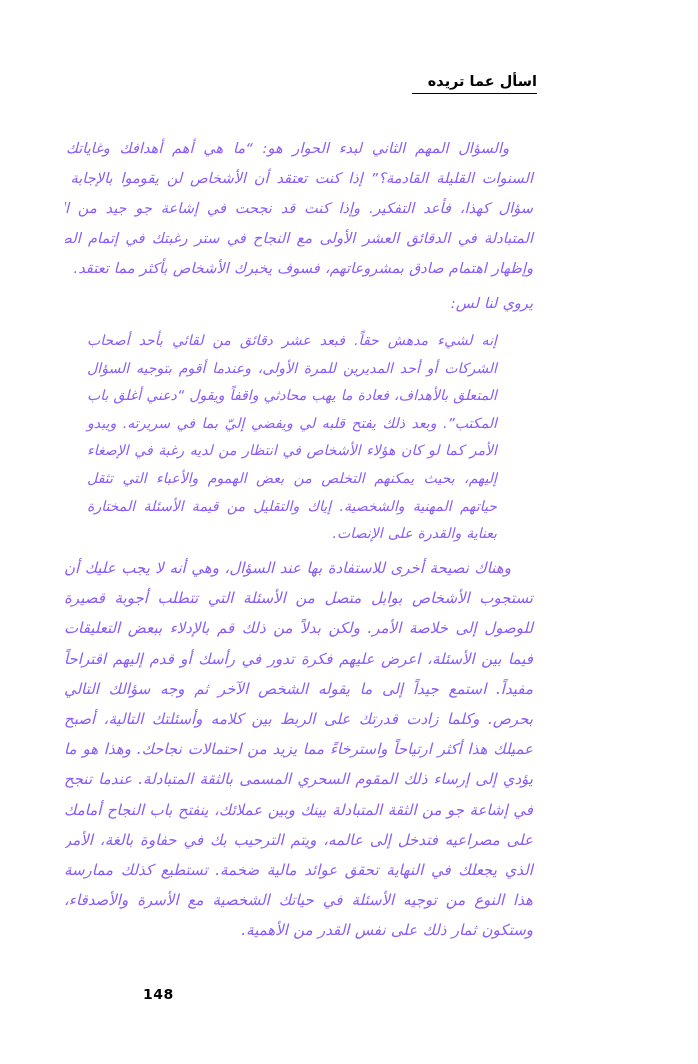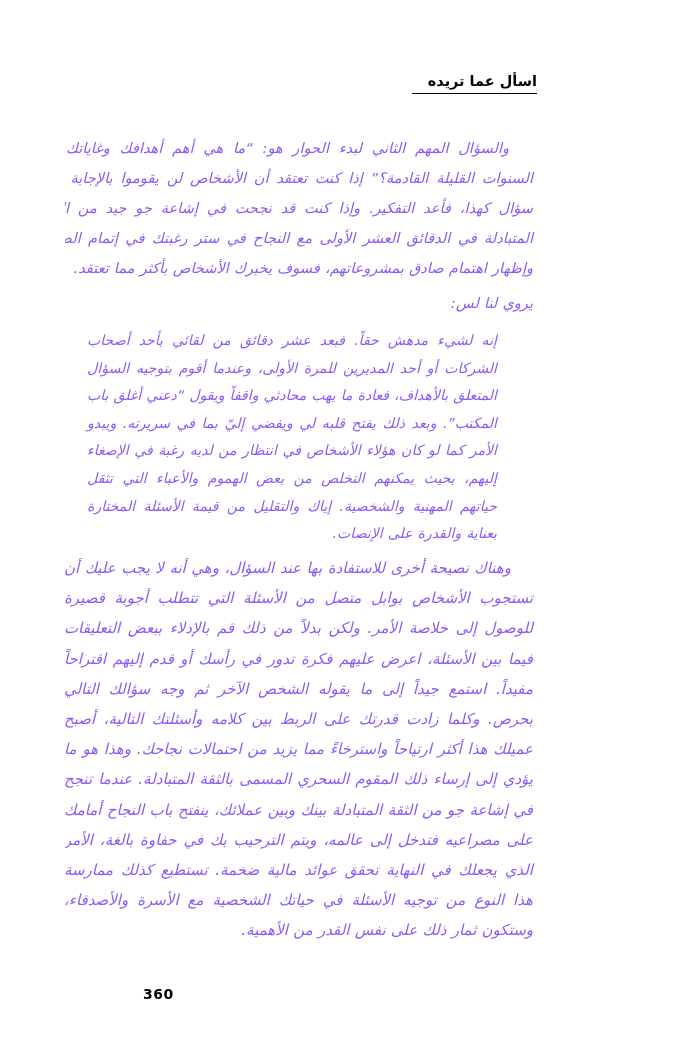--- a/index.html
+++ b/index.html
@@ -164,16 +164,16 @@
     </div>
 
     <div class="body-block" id="block-quote">
       <p class="para">إنه لشيء مدهش حقاً. فبعد عشر دقائق من لقائي بأحد أصحاب الشركات أو أحد المديرين للمرة الأولى، وعندما أقوم بتوجيه السؤال المتعلق بالأهداف، فعادة ما يهب محادثي واقفاً ويقول “دعني أغلق باب المكتب”. وبعد ذلك يفتح قلبه لي ويفضي إليّ بما في سريرته. ويبدو الأمر كما لو كان هؤلاء الأشخاص في انتظار من لديه رغبة في الإصغاء إليهم، بحيث يمكنهم التخلص من بعض الهموم والأعباء التي تثقل حياتهم المهنية والشخصية. إياك والتقليل من قيمة الأسئلة المختارة بعناية والقدرة على الإنصات.</p>
     </div>
 
     <div class="body-block" id="block-para2">
       <p class="para">وهناك نصيحة أخرى للاستفادة بها عند السؤال، وهي أنه لا يجب عليك أن تستجوب الأشخاص بوابل متصل من الأسئلة التي تتطلب أجوبة قصيرة للوصول إلى خلاصة الأمر. ولكن بدلاً من ذلك قم بالإدلاء ببعض التعليقات فيما بين الأسئلة، اعرض عليهم فكرة تدور في رأسك أو قدم إليهم اقتراحاً مفيداً. استمع جيداً إلى ما يقوله الشخص الآخر ثم وجه سؤالك التالي بحرص. وكلما زادت قدرتك على الربط بين كلامه وأسئلتك التالية، أصبح عميلك هذا أكثر ارتياحاً واسترخاءً مما يزيد من احتمالات نجاحك. وهذا هو ما يؤدي إلى إرساء ذلك المقوم السحري المسمى بالثقة المتبادلة. عندما تنجح في إشاعة جو من الثقة المتبادلة بينك وبين عملائك، ينفتح باب النجاح أمامك على مصراعيه فتدخل إلى عالمه، ويتم الترحيب بك في حفاوة بالغة، الأمر الذي يجعلك في النهاية تحقق عوائد مالية ضخمة. تستطيع كذلك ممارسة هذا النوع من توجيه الأسئلة في حياتك الشخصية مع الأسرة والأصدقاء، وستكون ثمار ذلك على نفس القدر من الأهمية.</p>
     </div>
 
-    <div class="folio">360</div>
+    <div class="folio">148</div>
 
   </div>
 </div>
 
 </body></html>

